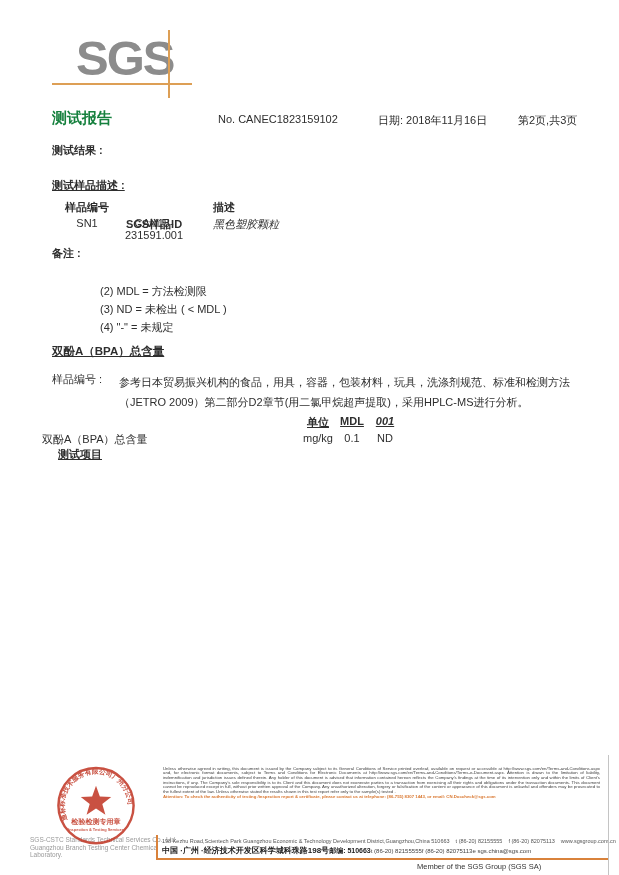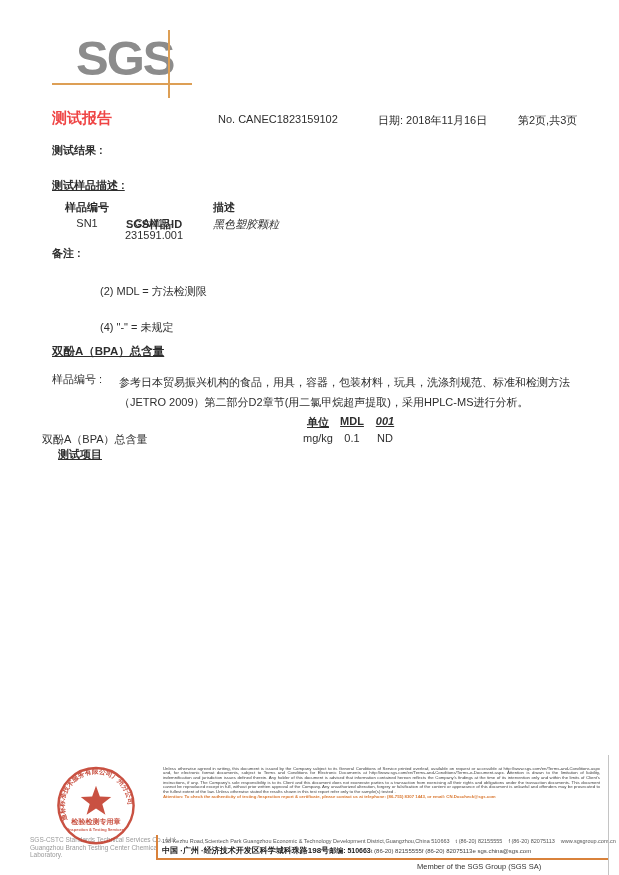--- a/index.html
+++ b/index.html
@@ -6,21 +6,21 @@
   body{font-family:"Liberation Sans","DejaVu Sans",sans-serif;color:#2e2e2e;}
   .page{position:relative;width:619px;height:875px;background:#fff;overflow:hidden;}
   .abs{position:absolute;}
 
   
   .logo-text{font-weight:bold;color:#8c8c8c;font-size:49px;letter-spacing:-2px;line-height:1;}
   .logo-hline{background:#dd9f55;height:2px;width:140px;}
   .logo-vline{background:#dd9f55;width:2px;height:68px;}
 
   
-  .doc-title{font-size:15px;font-weight:bold;color:#ef4444;}
+  .doc-title{font-size:15px;font-weight:bold;color:#15803d;}
   .hdr-txt{font-size:11px;color:#2e2e2e;}
 
   .lbl{font-size:11px;font-weight:bold;color:#2e2e2e;}
   .lbl-u{text-decoration:underline;}
   .txt{font-size:11px;color:#2e2e2e;}
 
   .cell-c{text-align:center;}
   .th{font-weight:bold;font-size:11px;}
   .u{text-decoration:underline;}
   .it{font-style:italic;}
@@ -68,20 +68,21 @@
   <div class="abs th cell-c" style="left:52px;top:200px;width:70px;">样品编号</div>
   <div class="abs th cell-c" style="left:106px;top:217px;width:96px;">SGS样品ID</div>
   <div class="abs th" style="left:213px;top:200px;">描述</div>
 
   <div class="abs txt cell-c" style="left:52px;top:217px;width:70px;">SN1</div>
   <div class="abs txt cell-c" style="left:106px;top:217px;width:96px;">CAN18-231591.001</div>
   <div class="abs txt" style="left:213px;top:217px;font-style:italic;">黑色塑胶颗粒</div>
 
   <div class="abs lbl" style="left:52px;top:246px;">备注 :</div>
   <div class="abs note-line" style="left:100px;top:282px;">(2) MDL = 方法检测限</div>
+  <div class="abs note-line" style="left:100px;top:300px;">(3) ND = 未检出 ( &lt; MDL )</div>
   <div class="abs note-line" style="left:100px;top:318px;">(4) "-" = 未规定</div>
 
   <div class="abs lbl lbl-u" style="left:52px;top:344px;font-size:11.5px;">双酚A（BPA）总含量</div>
   <div class="abs txt" style="left:52px;top:372px;">样品编号 :</div>
   <div class="abs method" style="left:119px;top:372px;">参考日本贸易振兴机构的食品，用具，容器，包装材料，玩具，洗涤剂规范、标准和检测方法（JETRO 2009）第二部分D2章节(用二氯甲烷超声提取)，采用HPLC-MS进行分析。</div>
 
   <div class="abs th u" style="left:58px;top:415px;margin-top:32px;">测试项目</div>
   <div class="abs th u cell-c" style="left:300px;top:415px;width:36px;">单位</div>
   <div class="abs th u cell-c" style="left:336px;top:415px;width:32px;">MDL</div>
   <div class="abs th u it cell-c" style="left:369px;top:415px;width:32px;">001</div>

